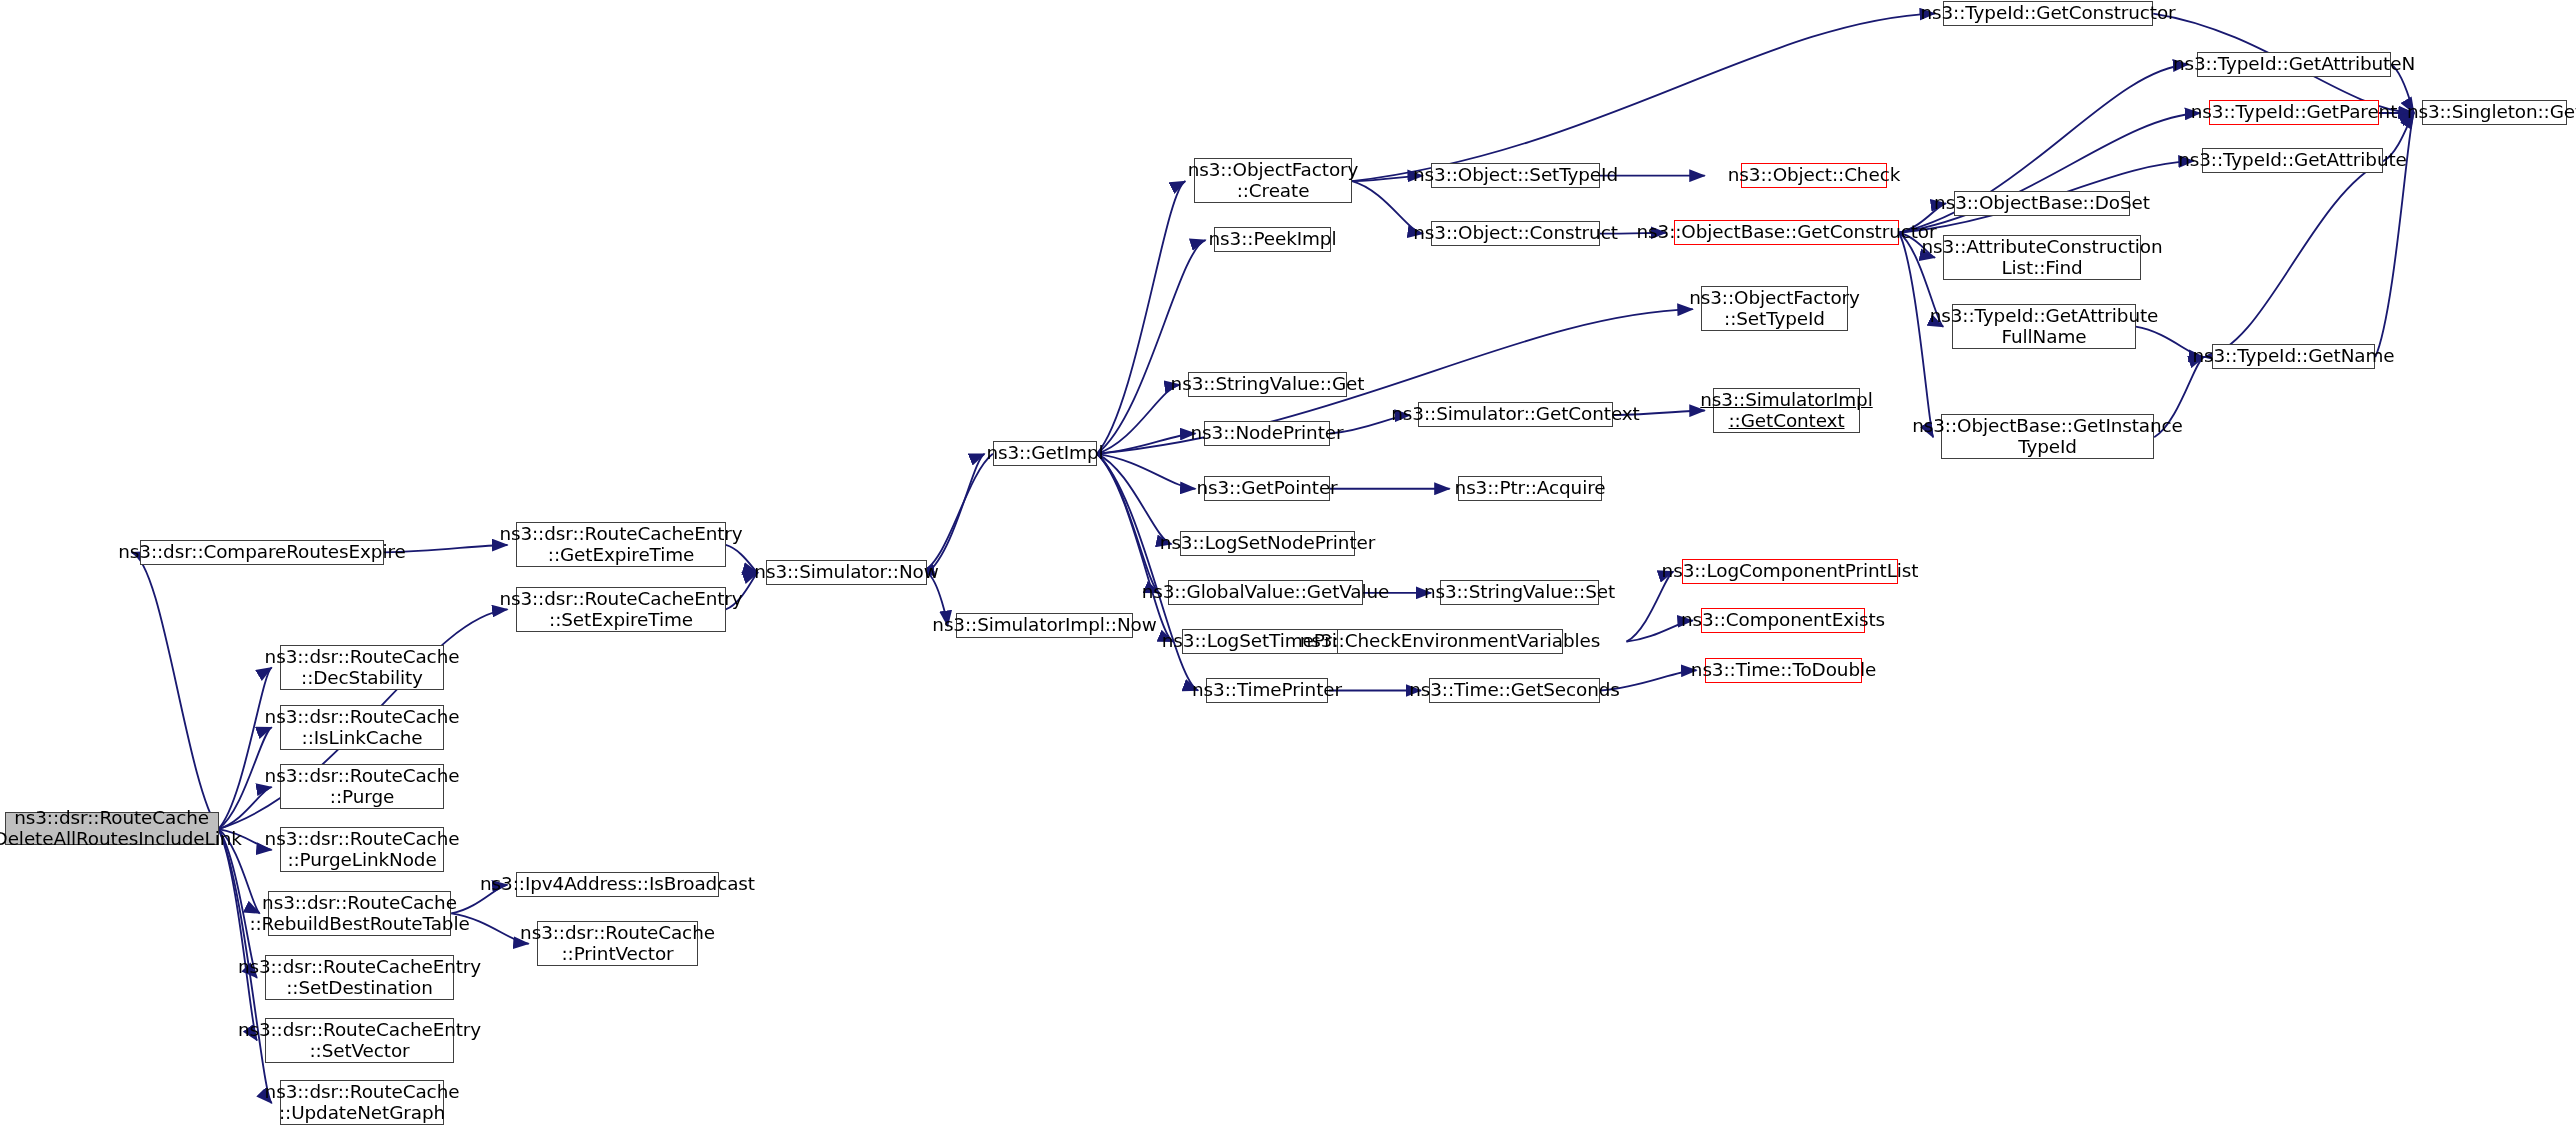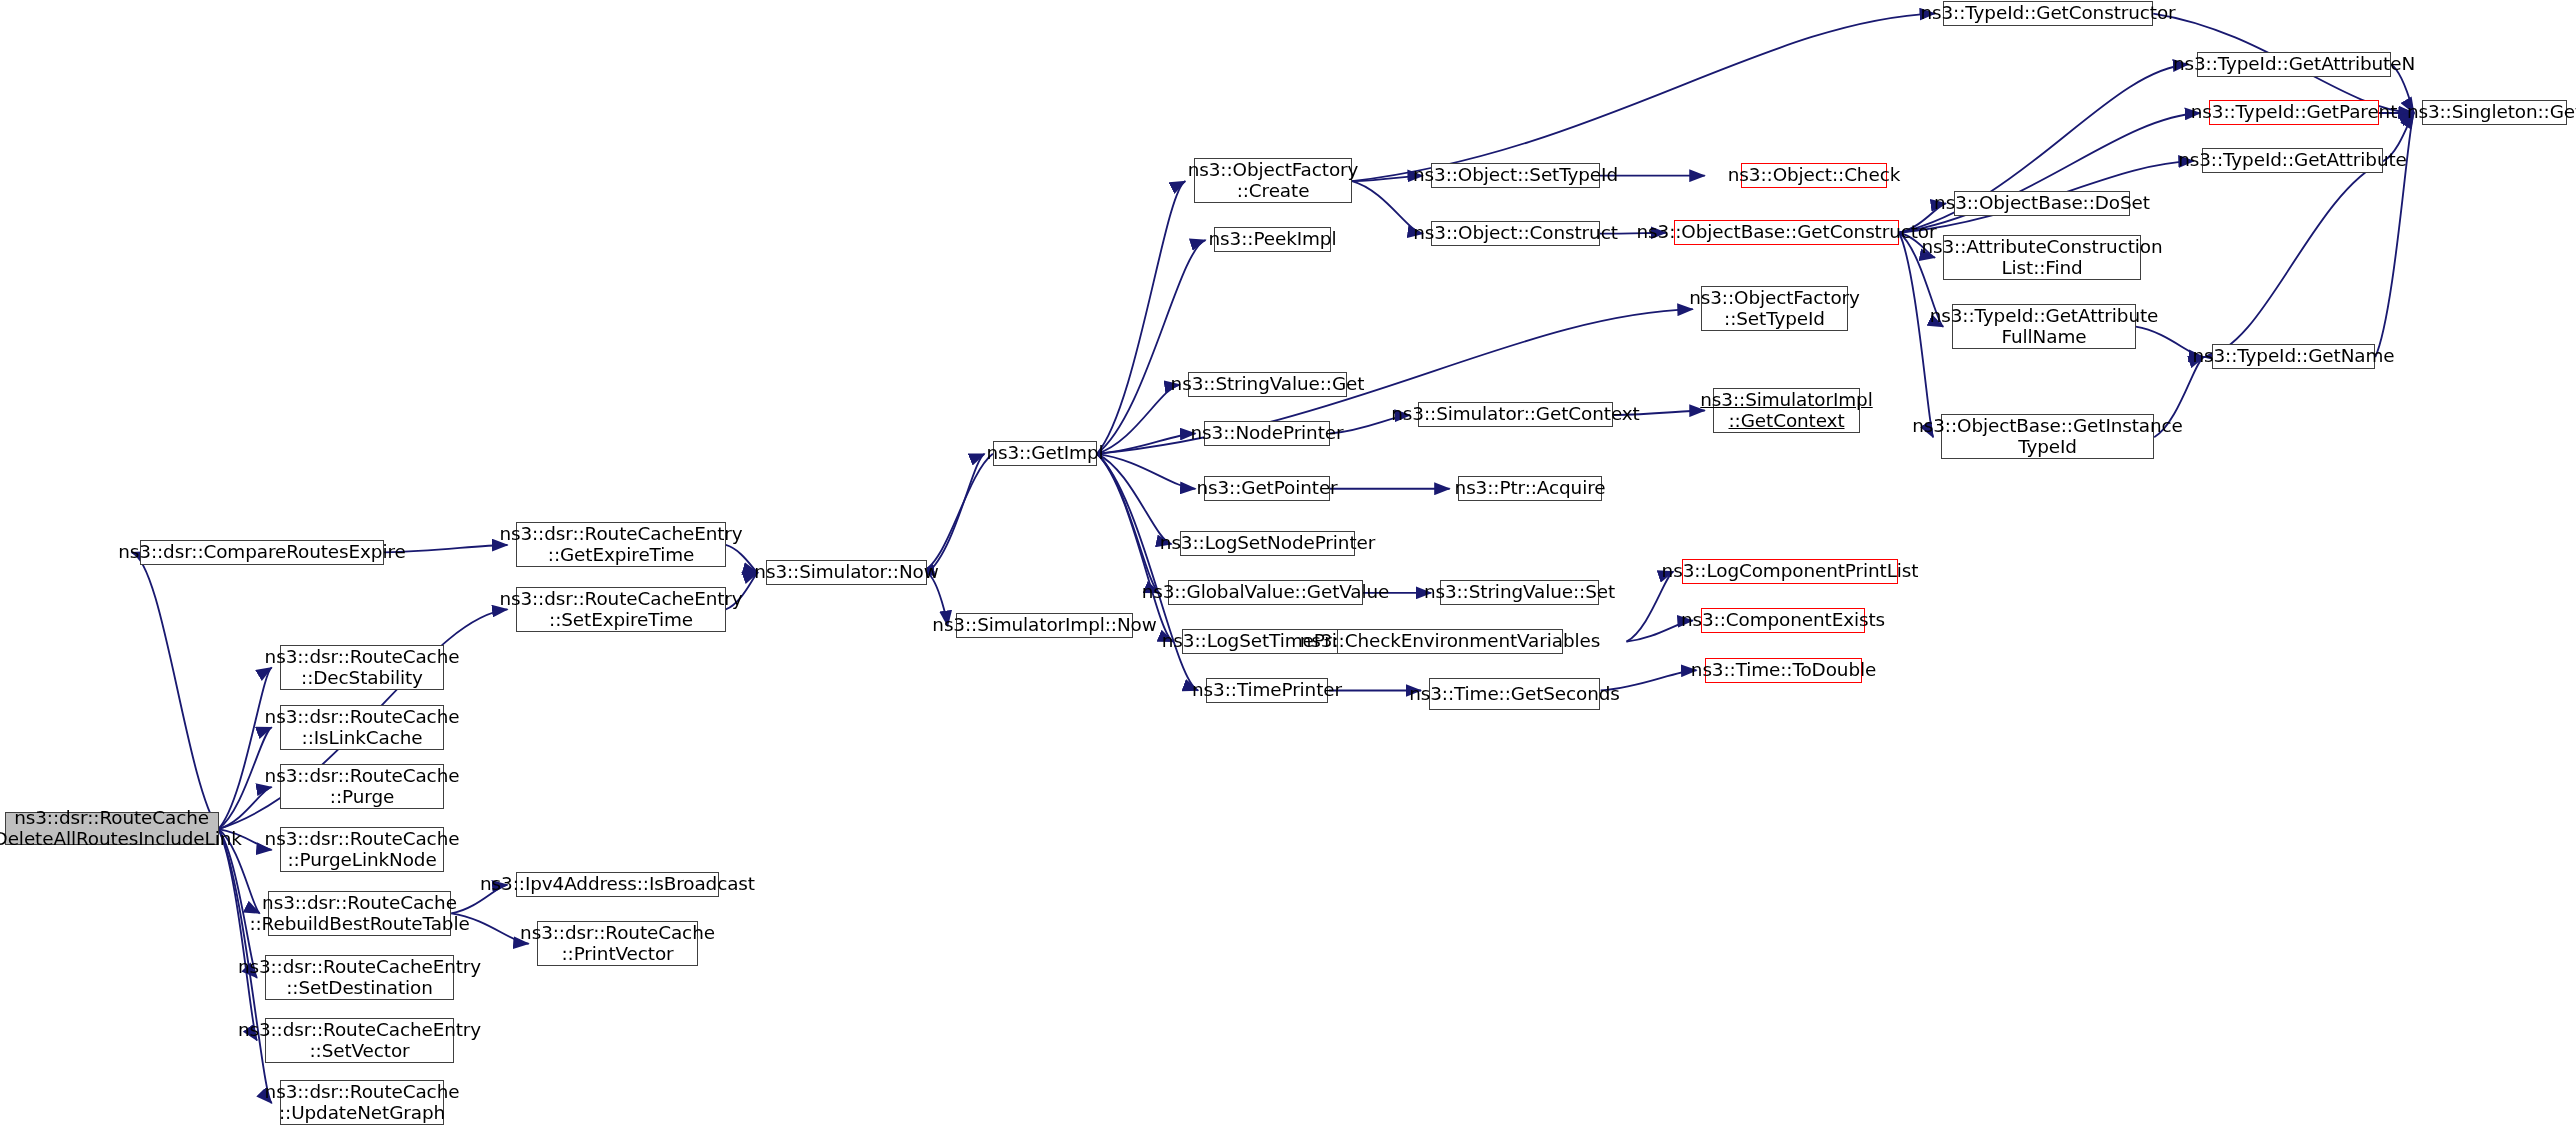--- a/index.html
+++ b/index.html
@@ -155,21 +155,21 @@
       <div class="node" style="left: 1180px; top: 531px; width: 175px; height: 25px;">ns3::LogSetNodePrinter</div>
       <div class="node" style="left: 1168px; top: 580px; width: 195px; height: 25px;">ns3::GlobalValue::GetValue</div>
       <div class="node" style="left: 1182px; top: 629px; width: 172px; height: 25px;">ns3::LogSetTimePrinter</div>
       <div class="node" style="left: 1206px; top: 678px; width: 122px; height: 25px;">ns3::TimePrinter</div>
       <div class="node" style="left: 1431px; top: 163px; width: 169px; height: 25px;">ns3::Object::SetTypeId</div>
       <div class="node" style="left: 1431px; top: 221px; width: 169px; height: 25px;">ns3::Object::Construct</div>
       <div class="node" style="left: 1418px; top: 402px; width: 195px; height: 25px;">ns3::Simulator::GetContext</div>
       <div class="node" style="left: 1458px; top: 476px; width: 144px; height: 25px; text-align: center;">ns3::Ptr::Acquire</div>
       <div class="node" style="left: 1440px; top: 580px; width: 159px; height: 25px;">ns3::StringValue::Set</div>
       <div class="node" style="left: 1337px; top: 629px; width: 226px; height: 25px;">ns3::CheckEnvironmentVariables</div>
-      <div class="node" style="left: 1429px; top: 678px; width: 171px; height: 32px;">ns3::Time::GetSeconds</div>
+      <div class="node" style="left: 1429px; top: 678px; width: 171px; height: 25px;">ns3::Time::GetSeconds</div>
       <div class="node red" style="left: 1713px; top: 163px; width: 146px; height: 25px; margin-left: 28px;">ns3::Object::Check</div>
       <div class="node red" style="left: 1674px; top: 220px; width: 225px; height: 25px;">ns3::ObjectBase::GetConstructor</div>
       <div class="node" style="left: 1701px; top: 286px; width: 147px; height: 45px;">ns3::ObjectFactory
 ::SetTypeId</div>
       <div class="node" style="left: 1713px; top: 388px; width: 147px; height: 45px; text-decoration: underline;">ns3::SimulatorImpl
 ::GetContext</div>
       <div class="node red" style="left: 1682px; top: 559px; width: 216px; height: 25px;">ns3::LogComponentPrintList</div>
       <div class="node red" style="left: 1701px; top: 608px; width: 164px; height: 25px;">ns3::ComponentExists</div>
       <div class="node red" style="left: 1705px; top: 658px; width: 157px; height: 25px;">ns3::Time::ToDouble</div>
       <div class="node" style="left: 1954px; top: 191px; width: 176px; height: 25px;">ns3::ObjectBase::DoSet</div>

